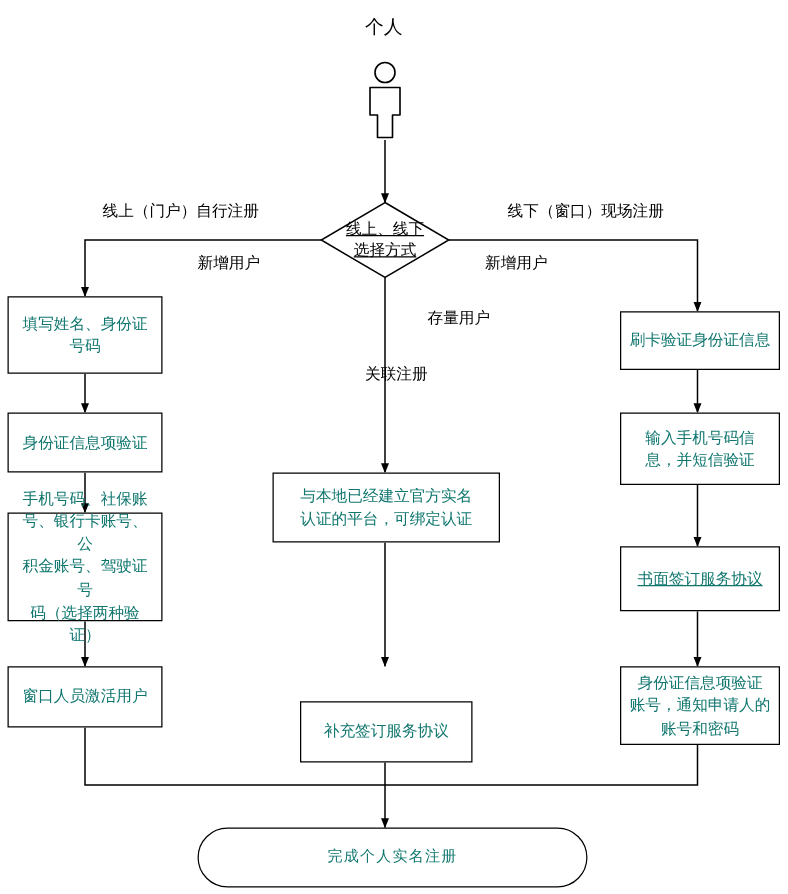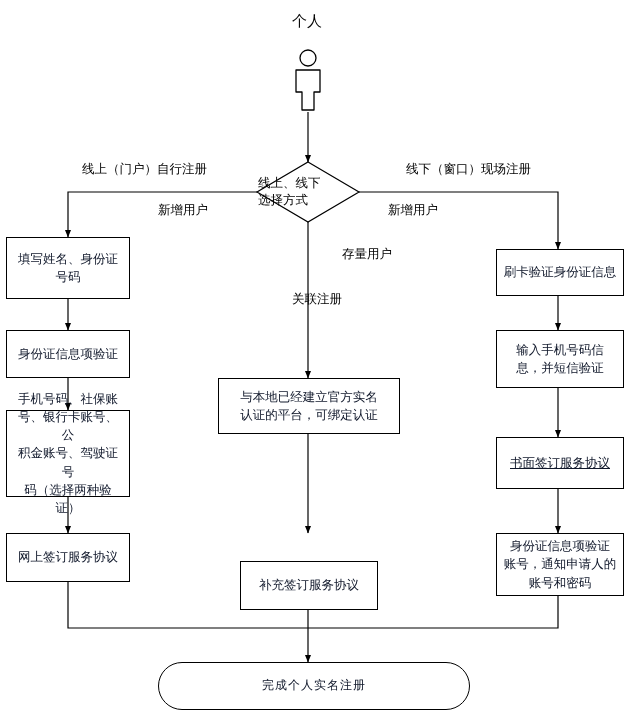--- a/index.html
+++ b/index.html
@@ -21,21 +21,21 @@
     position: absolute;
     box-sizing: border-box;
     border: 1px solid #000000;
     background: #ffffff;
     display: flex;
     align-items: center;
     justify-content: center;
     text-align: center;
     font-size: 12.5px;
     line-height: 1.45;
-    color: #0f172a;
+    color: #0f766e;
     padding: 3px 5px;
     white-space: pre-line;
   }
   .node.terminator {
     border-radius: 26px;
     font-size: 12px;
     letter-spacing: 1px;
   }
   .label {
     position: absolute;
@@ -53,24 +53,26 @@
   svg.layer {
     position: absolute;
     left: 0;
     top: 0;
     width: 630px;
     height: 715px;
     pointer-events: none;
   }
   .diamond-text {
     position: absolute;
+    text-align: center;
     font-size: 12.5px;
     line-height: 1.35;
     color: #000000;
     white-space: pre-line;
+    text-decoration: underline;
   }
 </style>
 </head>
 <body>
 
 <div id="canvas">
 
   <svg class="layer" viewBox="0 0 630 715">
     <defs>
       <marker id="arrow" markerWidth="9" markerHeight="9" refX="7.5" refY="3.2" orient="auto" markerUnits="userSpaceOnUse">
@@ -121,21 +123,21 @@
   <div class="label" style="left:314px; top:246px;margin-left:28px;">存量用户</div>
   <div class="label" style="left:278px; top:291px;margin-left:14px;">关联注册</div>
 
   <div class="node" style="left:6px; top:237px; width:124px; height:62px;">填写姓名、身份证
 号码</div>
   <div class="node" style="left:6px; top:330px; width:124px; height:48px;">身份证信息项验证</div>
   <div class="node" style="left:6px; top:410px; width:124px; height:87px;">手机号码、社保账
 号、银行卡账号、公
 积金账号、驾驶证号
 码（选择两种验证）</div>
-  <div class="node" style="left:6px; top:533px; width:124px; height:49px;">网上签订服务协议</div>
+  <div class="node" style="left:6px; top:533px; width:124px; height:49px;">窗口人员激活用户</div>
 
   <div class="node" style="left:218px; top:378px; width:182px; height:56px;">与本地已经建立官方实名
 认证的平台，可绑定认证</div>
   <div class="node" style="left:240px; top:561px; width:138px; height:49px;">补充签订服务协议</div>
 
   <div class="node" style="left:496px; top:249px; width:128px; height:47px;">刷卡验证身份证信息</div>
   <div class="node" style="left:496px; top:330px; width:128px; height:58px;">输入手机号码信
 息，并短信验证</div>
   <div class="node" style="left:496px; top:437px; width:128px; height:52px;text-decoration:underline;">书面签订服务协议</div>
   <div class="node" style="left:496px; top:533px; width:128px; height:63px;">身份证信息项验证

